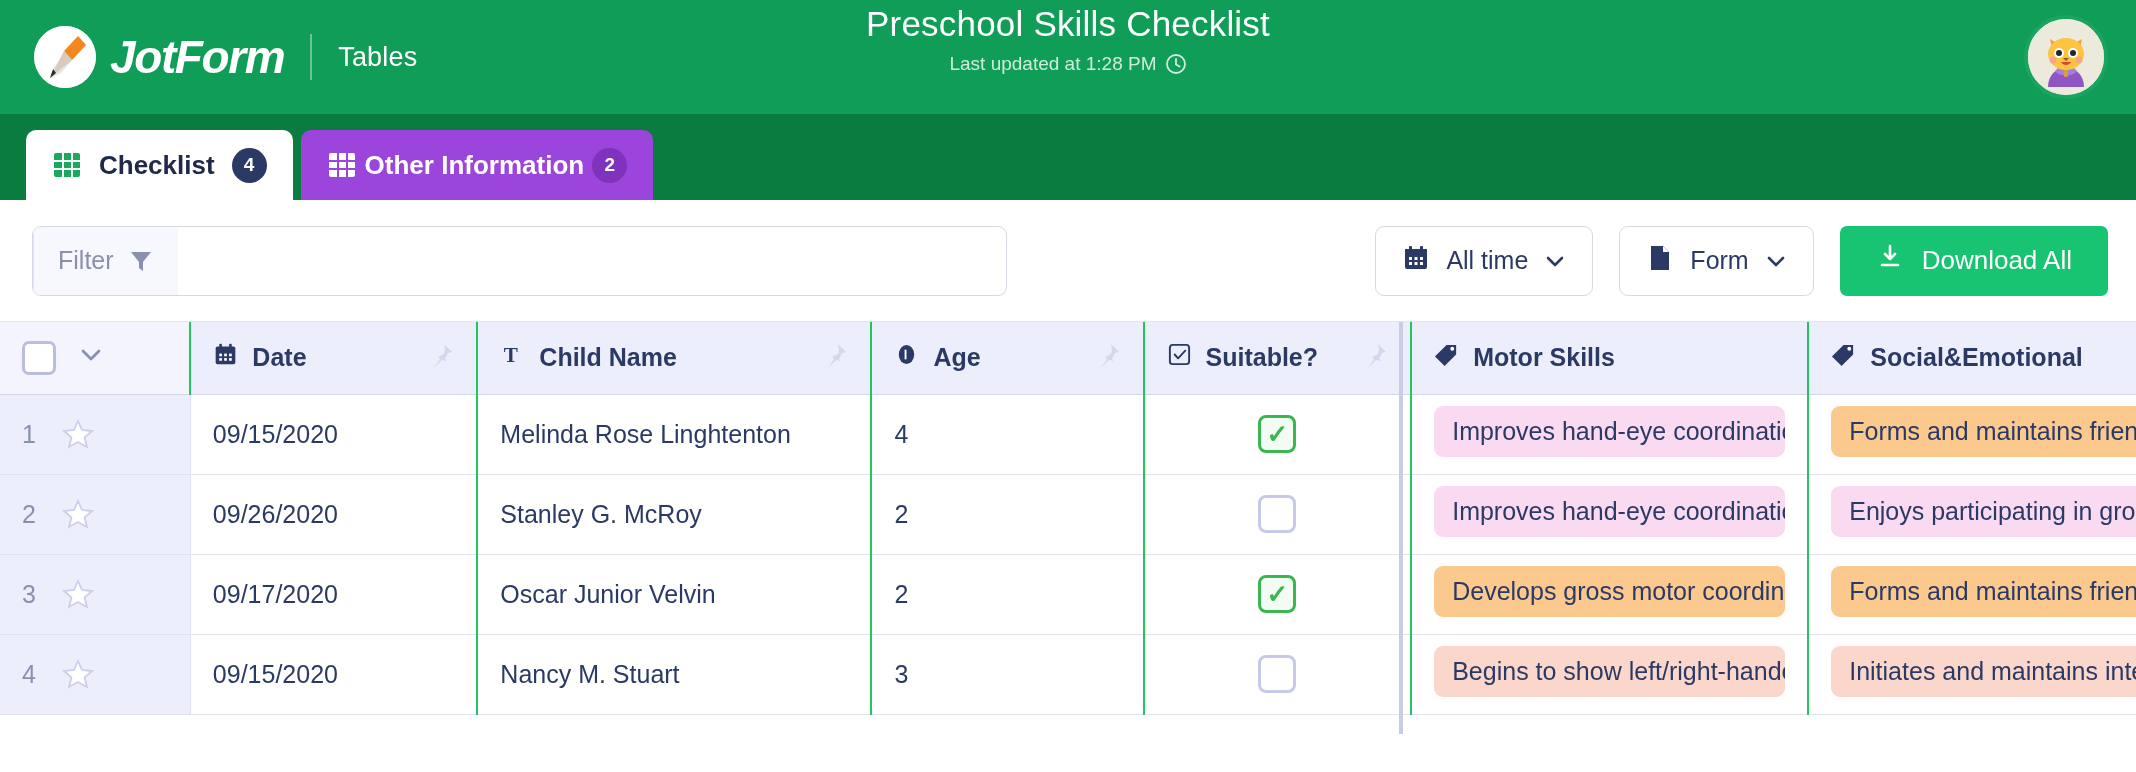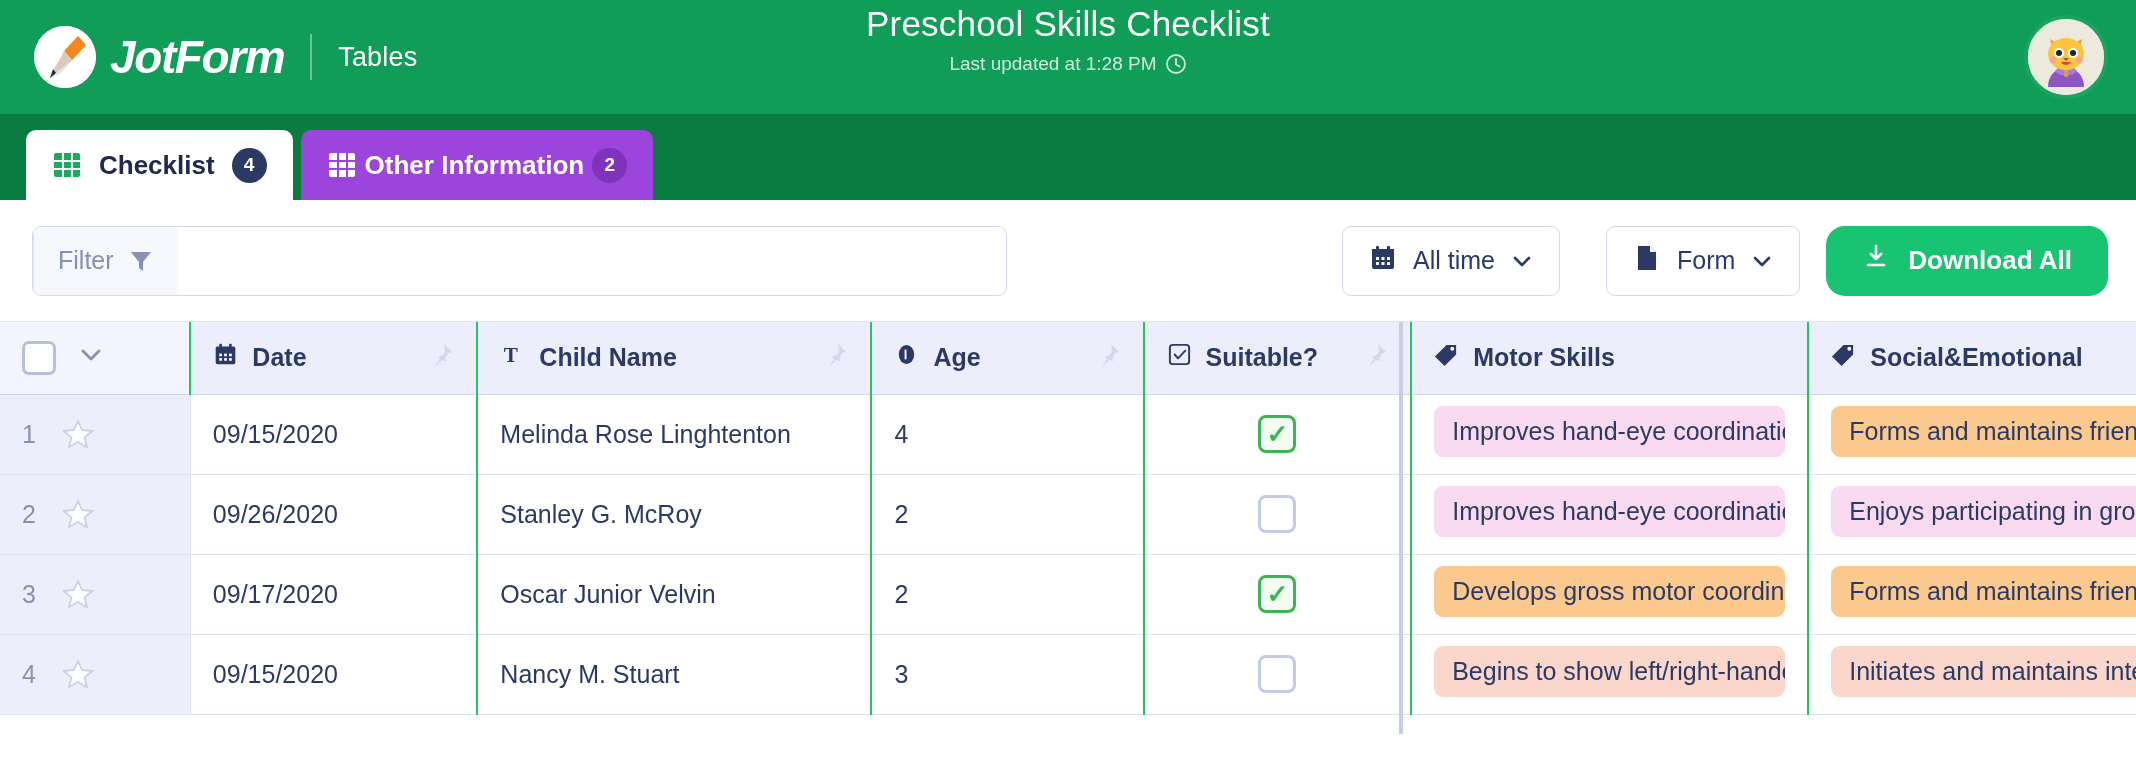--- a/index.html
+++ b/index.html
@@ -112,28 +112,27 @@
   }
   .filter-ico { display: inline-flex; }
 
   .tb-right { margin-left: auto; display: flex; align-items: center; gap: 26px; }
   .tb-btn {
     display: flex; align-items: center; gap: 16px;
     height: 70px; padding: 0 26px;
     border: 1px solid #d5d8e8; border-radius: 9px;
     background: #ffffff; color: #2b3a64; font-size: 25px; cursor: pointer;
     white-space: nowrap;
-    margin-left: 20px;
   }
   .chev { color: #2b3a64; display: inline-flex; }
   .dl-btn {
     display: flex; align-items: center; gap: 18px;
     height: 70px; padding: 12px 36px;
-    background: #18c472; border: 0; border-radius: 19px;
-    color: #ffffff; font-size: 26px; font-weight: bold; cursor: pointer;
+    background: #18c472; border: 0; border-radius: 7px;
+    color: #ffffff; font-size: 26px; font-weight: normal; cursor: pointer;
     white-space: nowrap;
   }
 
   
   .table-wrap { position: relative; height: 412px; overflow: hidden; background: #fff; }
   .tbl { border-collapse: collapse; table-layout: fixed; width: 2300px; }
   .tbl th, .tbl td {
     border-right: 2px solid #22c55e;
     border-bottom: 1px solid #dfe2f0;
     height: 80px; padding: 0 22px;

